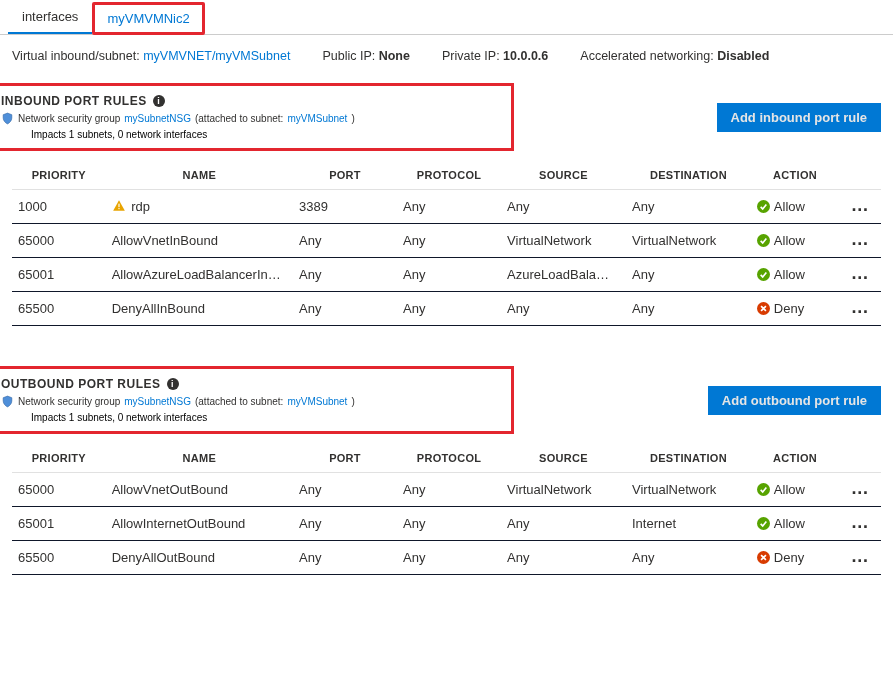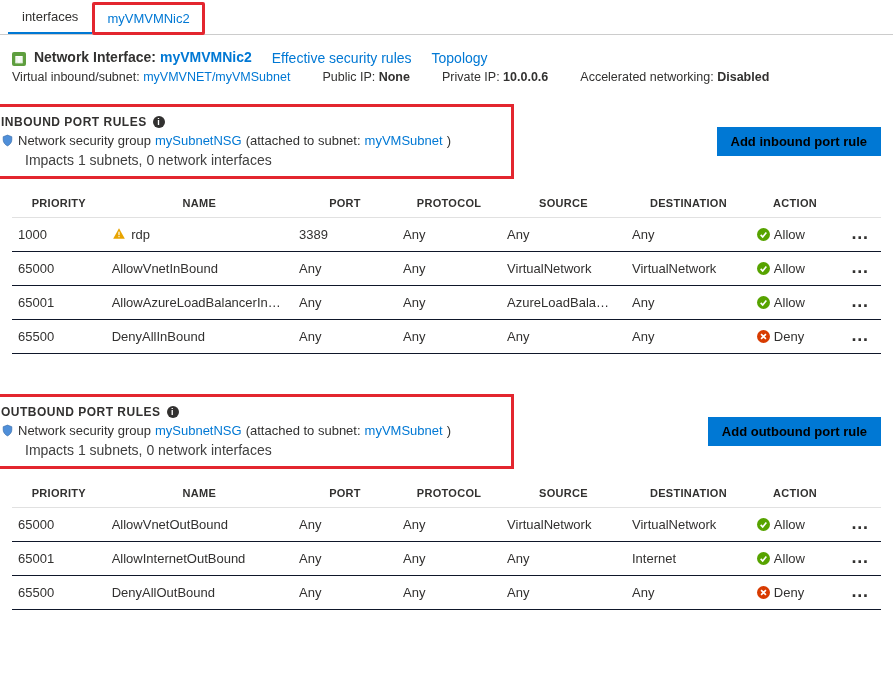--- a/index.html
+++ b/index.html
@@ -100,27 +100,27 @@
     font-weight: bold;
     display: inline-flex;
     align-items: center;
     justify-content: center;
     cursor: default;
   }
   .nsg-line {
     display: flex;
     align-items: center;
     gap: 4px;
-    font-size: 13px;
+    font-size: 10px;
   }
   .shield-icon { width: 13px; height: 13px; display: inline-block; }
-  .impacts { font-size: 14px; color: #404040; padding-left: 24px; }
+  .impacts { font-size: 10px; color: #000000; padding-left: 30px; }
   .add-btn {
     background: #0078d4;
-    color: #000000;
+    color: #e5e5e5;
     border: none;
     padding: 7px 14px;
     font-size: 13px;
     font-weight: 600;
     cursor: pointer;
     white-space: nowrap;
     align-self: center;
   }
   table {
     width: 100%;
@@ -163,29 +163,20 @@
 
 <div class="tabs">
   <div class="tab active">interfaces</div>
   <div class="highlight-box">
     <div class="tab">myVMVMNic2</div>
   </div>
 </div>
 
 <div class="content">
 
-  <div class="nic-title-row">
-    <span>
-      <span class="nic-icon">▦</span>
-      <span class="nic-label">Network Interface:</span>
-      <span class="link" style="font-weight:600">myVMVMNic2</span>
-    </span>
-    <span class="link">Effective security rules</span>
-    <span class="link">Topology</span>
-  </div>
 
   <div class="meta-row">
     <span>
       <span class="label">Virtual inbound/subnet:</span>
       <span class="link">myVMVNET/myVMSubnet</span>
     </span>
     <span>
       <span class="label">Public IP:</span>
       <span class="val-bold">None</span>
     </span>

